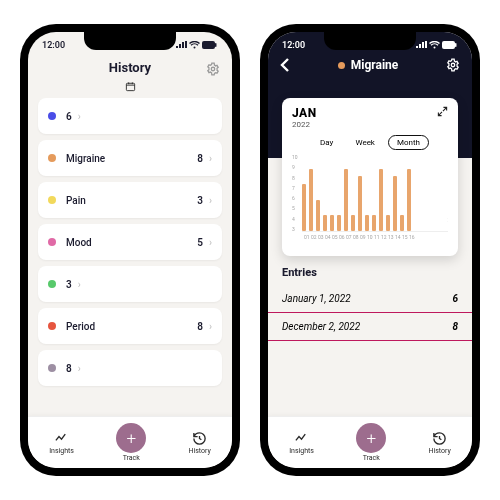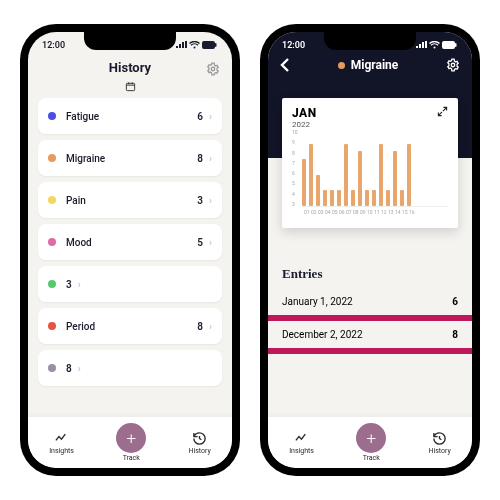--- a/index.html
+++ b/index.html
@@ -27,39 +27,39 @@
   .tabi { font-size: 13px; }
   
   .right .screen { background: #f5f3f0; }
   .darkhead { background: #121427; color: #fff; height: 126px; flex: none; }
   .darkhead .statusbar { color: #fff; }
   .dhdr { display: flex; align-items: center; justify-content: space-between; padding: 4px 12px 0; }
   .back { color: #fff; font-size: 12px; }
   .dttl { font-size: 12px; font-weight: 700; display: flex; align-items: center; gap: 6px; }
   .dttl .dot2 { width: 7px; height: 7px; border-radius: 50%; background: #e59b5c; }
   .dgear { color: #fff; }
-  .card { position: absolute; top: 66px; left: 14px; right: 14px; height: 130px; background: #fff; border-radius: 2px; box-shadow: 0 4px 12px rgba(0,0,0,0.15); padding: 8px 10px 4px; z-index: 5; }
+  .card { position: absolute; top: 66px; left: 14px; right: 14px; height: 158px; background: #fff; border-radius: 8px; box-shadow: 0 4px 12px rgba(0,0,0,0.15); padding: 8px 10px 4px; z-index: 5; }
   .card .mth { display: flex; justify-content: space-between; }
   .card .mth .ml { display: flex; flex-direction: column; }
   .card .mm { font-size: 12px; font-weight: 800; letter-spacing: 0.5px; }
   .card .my { font-size: 8px; color: #555; }
   .exp { font-size: 10px; }
   .segs { display: flex; justify-content: center; gap: 4px; margin: 6px 0 4px; font-size: 8px; }
   .seg { padding: 2px 8px; border-radius: 10px; border: 1px solid transparent; }
   .seg.on { border-color: #111; }
   .chart { display: flex; gap: 4px; }
   .ylabels { display: flex; flex-direction: column; justify-content: space-between; font-size: 5px; color: #a7a7a7; height: 78px; }
   .bars { flex: 1; display: flex; align-items: flex-end; gap: 3px; height: 78px; border-bottom: 1px solid #eee; position: relative; overflow: hidden; }
   .bar { width: 4px; background: #e59b5c; opacity: 0.9; border-radius: 1px; }
   .xlabels { display: flex; gap: 3px; font-size: 5px; color: #a7a7a7; padding-left: 12px; margin-top: 2px; }
   .xlabels span { width: 4px; overflow: visible; white-space: nowrap; }
   .bars .next { position: absolute; right: -2px; bottom: 6px; color:#bbb; font-size:9px; }
   .main2 { flex: 1; padding-top: 108px; }
-  .ent-ttl { font-size: 13px; font-weight: 800; padding: 0 14px 6px; color: #1b1b2e; font-family: Liberation Serif, serif; }
-  .erow { display: flex; justify-content: space-between; padding: 8px 14px; border-bottom: 6px solid #be185d; font-size: 10px; }
+  .ent-ttl { font-size: 11px; font-weight: 800; padding: 0 14px 6px; color: #1b1b2e; }
+  .erow { display: flex; justify-content: space-between; padding: 8px 14px; border-bottom: 1px solid #be185d; font-size: 10px; font-style: italic; }
   .erow .ev { font-weight: 700; }
   svg { display: block; }
 </style>
 </head>
 <body>
 
 <div class="phone left">
   <div class="notch"></div>
   <div class="screen">
     <div class="statusbar">
@@ -101,21 +101,20 @@
         <svg width="11" height="11" viewBox="0 0 24 24" fill="none" stroke="#2b2b2b" stroke-width="2">
             <rect x="3" y="5" width="18" height="16" rx="2"></rect>
             <path d="M3 9h18M8 3v4M16 3v4"></path>
           </svg>
       </span>
     </div>
 
     <div class="list" id="history-list">
         <div class="row">
           <span class="dot" style="background:#4a4de7"></span>
-          <span class="rname">Fatigue</span>
           <span class="rval">6</span>
           <span class="chev">›</span>
         </div>
         <div class="row">
           <span class="dot" style="background:#e59b5c"></span>
           <span class="rname">Migraine</span>
           <span class="rval">8</span>
           <span class="chev">›</span>
         </div>
         <div class="row">
@@ -223,20 +222,25 @@
         <div class="ml">
           <span class="mm">JAN</span>
           <span class="my">2022</span>
         </div>
         <span class="exp">
           <span><svg width="11" height="11" viewBox="0 0 24 24" fill="none" stroke="#222" stroke-width="2.4">
                 <path d="M14 3h7v7M10 21H3v-7M21 3l-8 8M3 21l8-8"></path>
               </svg></span>
         </span>
       </div>
+      <div class="segs">
+        <span class="seg">Day</span>
+        <span class="seg">Week</span>
+        <span class="seg on">Month</span>
+      </div>
       <div class="chart">
         <div class="ylabels" id="ylabels">
             <span>10</span>
             <span>9</span>
             <span>8</span>
             <span>7</span>
             <span>6</span>
             <span>5</span>
             <span>4</span>
             <span>3</span>

